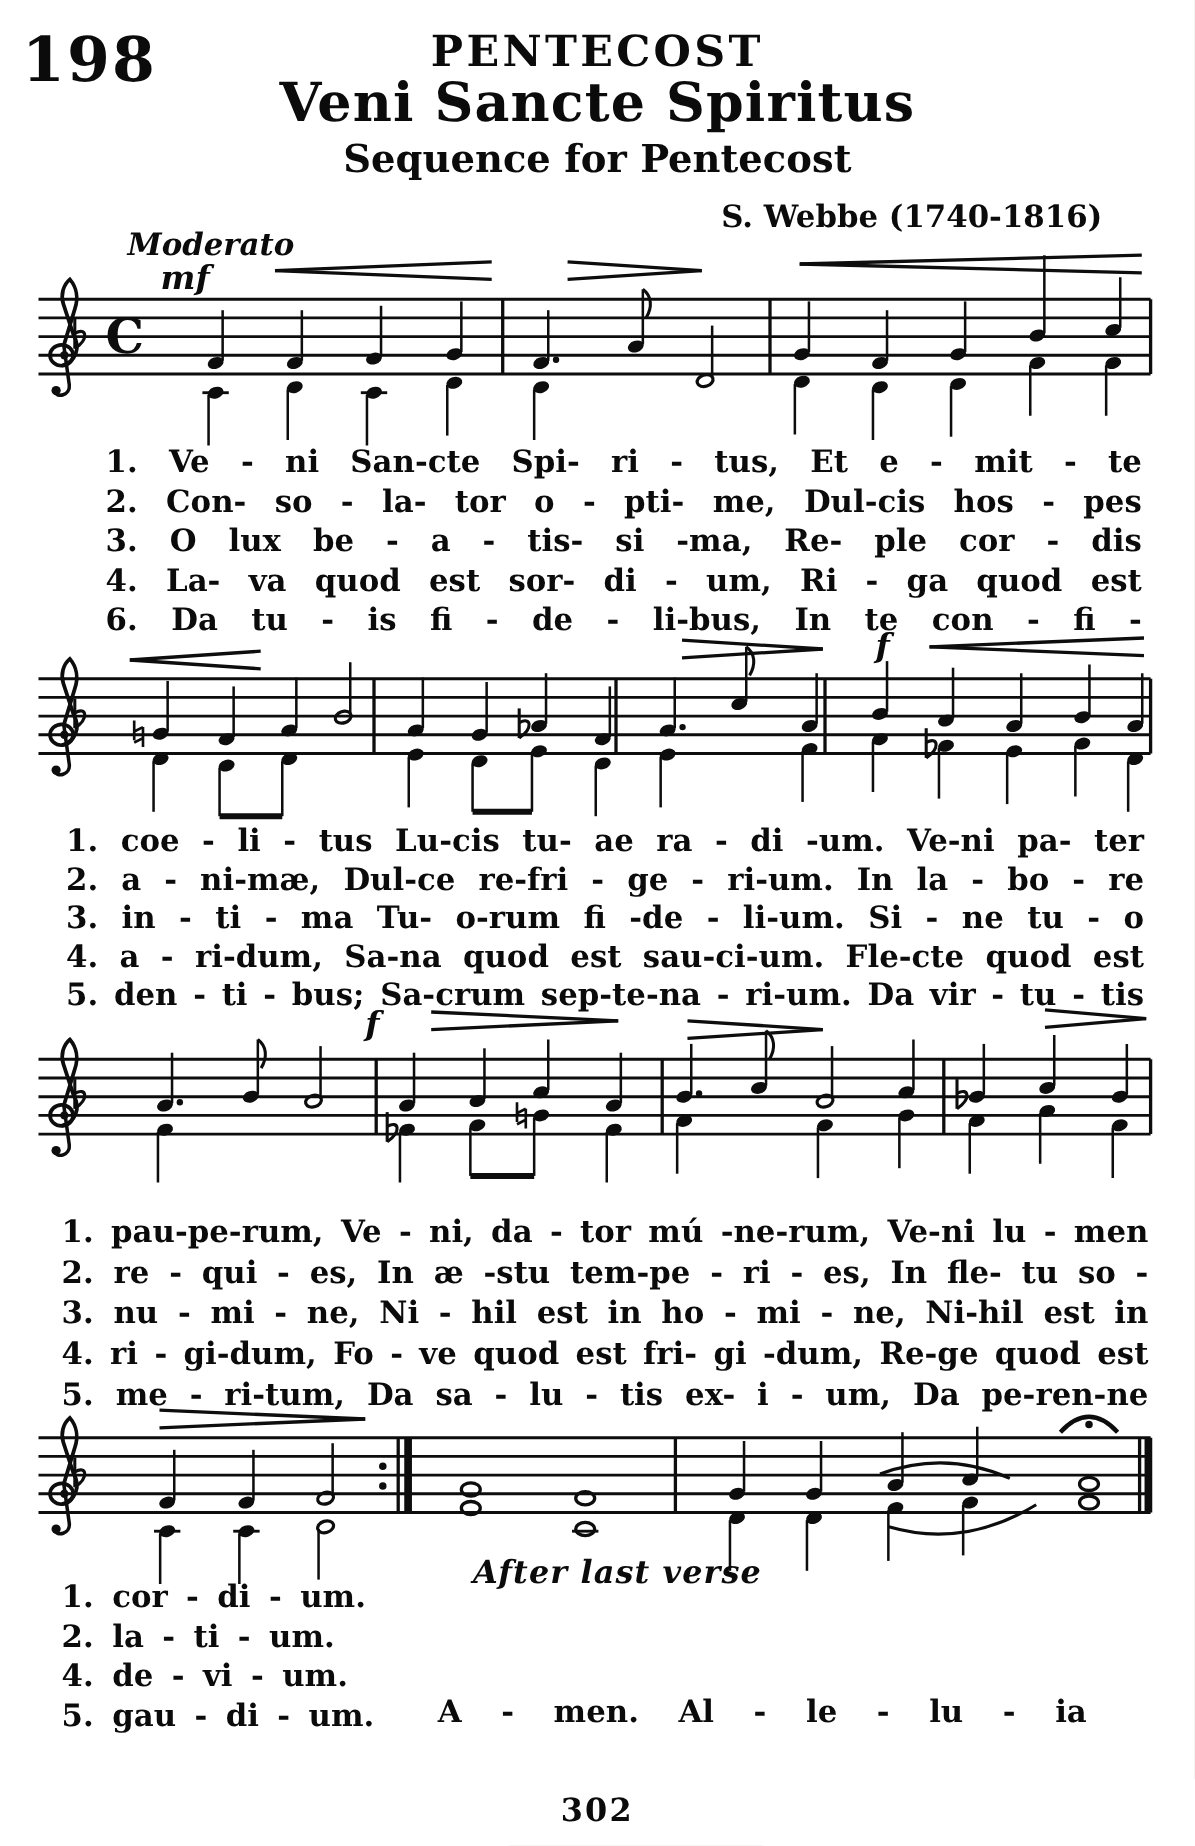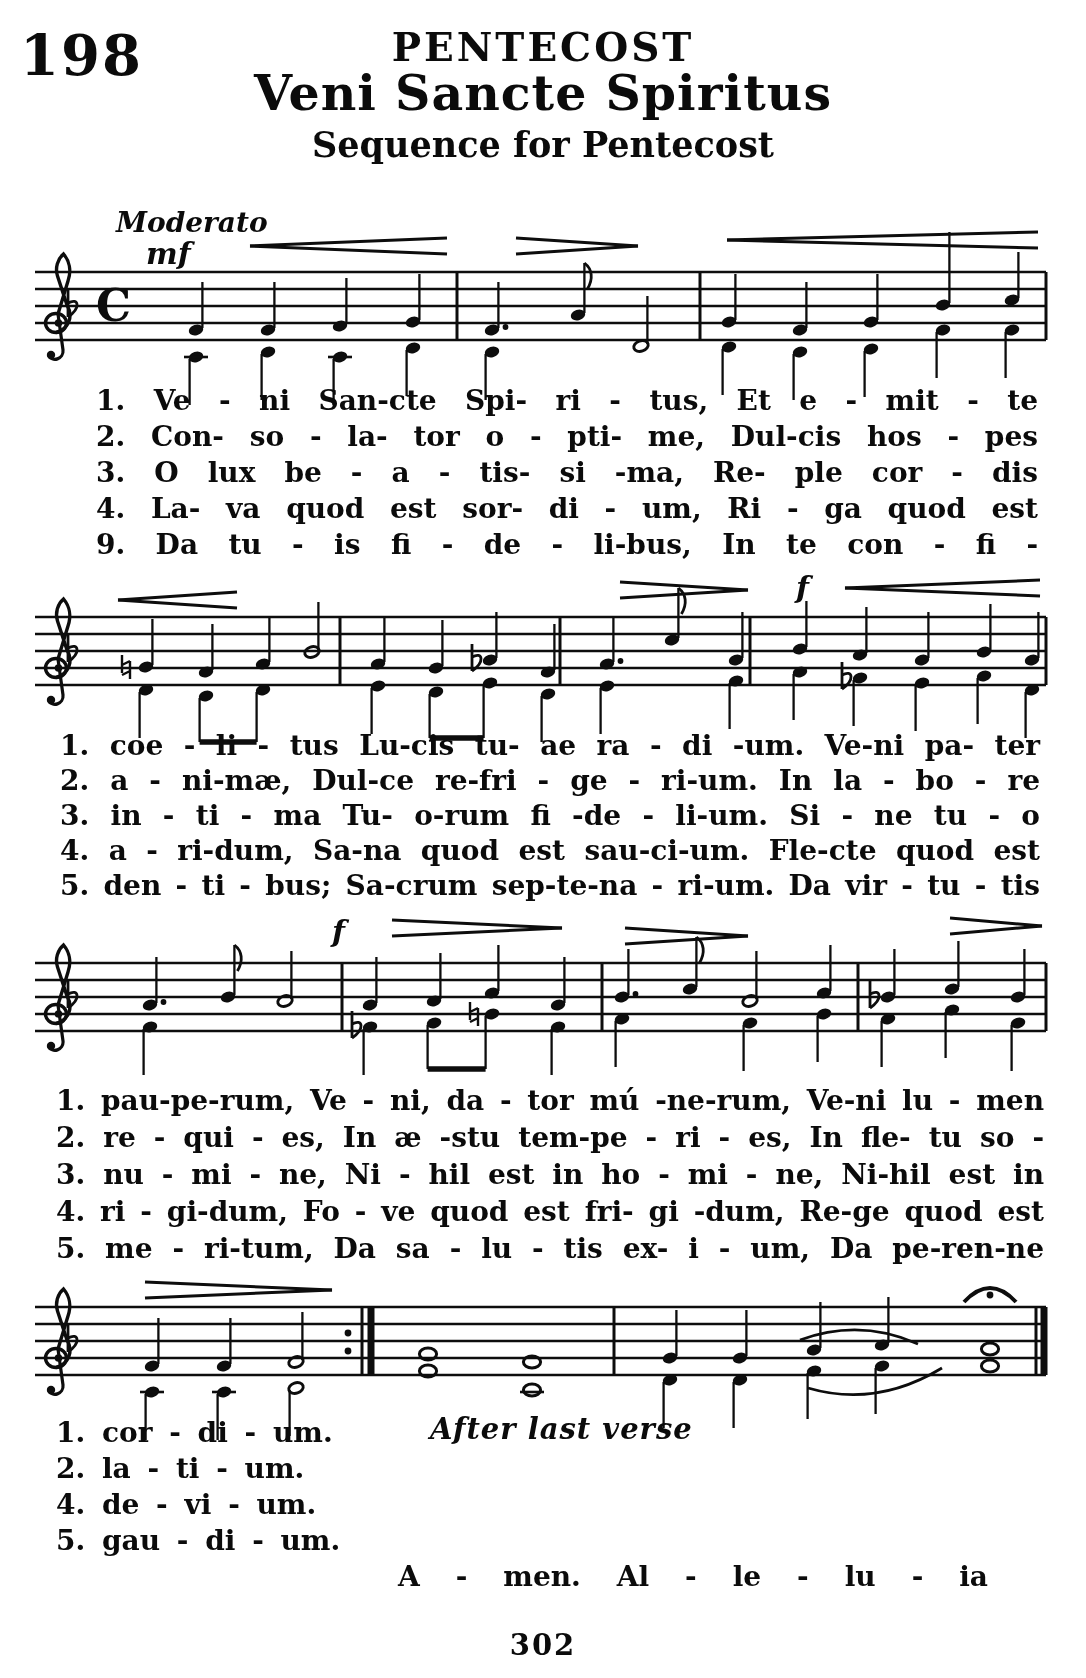--- a/index.html
+++ b/index.html
@@ -14,31 +14,31 @@
   .season{left:0;right:0;top:24px;text-align:center;font-size:39px;font-weight:700;letter-spacing:3px;}
   .title{left:0;right:0;top:64px;text-align:center;font-size:49px;font-weight:700;letter-spacing:1px;}
   .subtitle{left:0;right:0;top:124px;text-align:center;font-size:35px;font-weight:600;}
   .composer{right:84px;top:180px;font-size:28px;font-weight:700;}
   .tempo{left:116px;top:206px;font-size:28px;font-weight:700;font-style:italic;}
   .dyn{font-size:30px;font-weight:700;font-style:italic;}
   .dyn-mf{left:146px;top:236px;}
   .dyn-f2{left:796px;top:570px;}
   .dyn-f3{left:332px;top:914px;}
   .after-label{left:398px;top:1412px;font-size:29px;font-weight:700;font-style:italic;letter-spacing:1px;margin-left:32px;}
-  .lyrics{font-weight:700;}
+  .lyrics{font-weight:700;margin-top:19px;}
   .lline{display:block;text-align:justify;text-align-last:justify;}
   .b1{left:96px;top:384px;width:942px;font-size:28px;}
   .b1 .lline{height:36px;}
   .b2{left:60px;top:729px;width:980px;font-size:28px;}
   .b2 .lline{height:35px;}
   .b3{left:56px;top:1084px;width:988px;font-size:28px;}
   .b3 .lline{height:37px;}
   .b4{left:56px;top:1416px;font-size:28px;}
   .b4 .lline{height:36px;text-align:left;text-align-last:left;word-spacing:7px;}
-  .amen{left:398px;top:1560px;width:590px;font-size:28px;font-weight:700;}
+  .amen{left:398px;top:1520px;width:590px;font-size:28px;font-weight:700;}
   .amen .lline{height:36px;}
   .footer-num{left:0;right:0;top:1628px;text-align:center;font-size:29px;font-weight:700;letter-spacing:2px;}
 </style>
 </head>
 <body>
 
 <div class="sheet">
 
   <svg id="music-svg" width="1086" height="1678" viewBox="0 0 1086 1678">
       <g>
@@ -361,32 +361,33 @@
         <line x1="1044" y1="1307" x2="1044" y2="1375" stroke="#0d0d0d" stroke-width="7"></line>
         <line x1="145" y1="1282" x2="332" y2="1290" stroke="#0d0d0d" stroke-width="3"></line>
         <line x1="145" y1="1298" x2="332" y2="1290" stroke="#0d0d0d" stroke-width="3"></line>
       </g>
     </svg>
 
   <div class="abs hymn-number">198</div>
   <div class="abs season">PENTECOST</div>
   <div class="abs title">Veni Sancte Spiritus</div>
   <div class="abs subtitle">Sequence for Pentecost</div>
+  <div class="abs composer">S. Webbe (1740-1816)</div>
   <div class="abs tempo">Moderato</div>
   <div class="abs dyn dyn-mf">mf</div>
   <div class="abs dyn dyn-f2">f</div>
   <div class="abs dyn dyn-f3">f</div>
   <div class="abs after-label">After last verse</div>
 
   <div class="abs lyrics b1">
     <span class="lline">1. Ve - ni San-cte Spi- ri - tus, Et e - mit - te</span>
     <span class="lline">2. Con- so - la- tor o - pti- me, Dul-cis hos - pes</span>
     <span class="lline">3. O lux be - a - tis- si -ma, Re- ple cor - dis</span>
     <span class="lline">4. La- va quod est sor- di - um, Ri - ga quod est</span>
-    <span class="lline">9. Da tu - is fi - de - li-bus, In te con - fi -</span>
+    <span class="lline">6. Da tu - is fi - de - li-bus, In te con - fi -</span>
   </div>
 
   <div class="abs lyrics b2">
     <span class="lline">1. coe - li - tus Lu-cis tu- ae ra - di -um. Ve-ni pa- ter</span>
     <span class="lline">2. a - ni-mæ, Dul-ce re-fri - ge - ri-um. In la - bo - re</span>
     <span class="lline">3. in - ti - ma Tu- o-rum fi -de - li-um. Si - ne tu - o</span>
     <span class="lline">4. a - ri-dum, Sa-na quod est sau-ci-um. Fle-cte quod est</span>
     <span class="lline">5. den - ti - bus; Sa-crum sep-te-na - ri-um. Da vir - tu - tis</span>
   </div>
 

